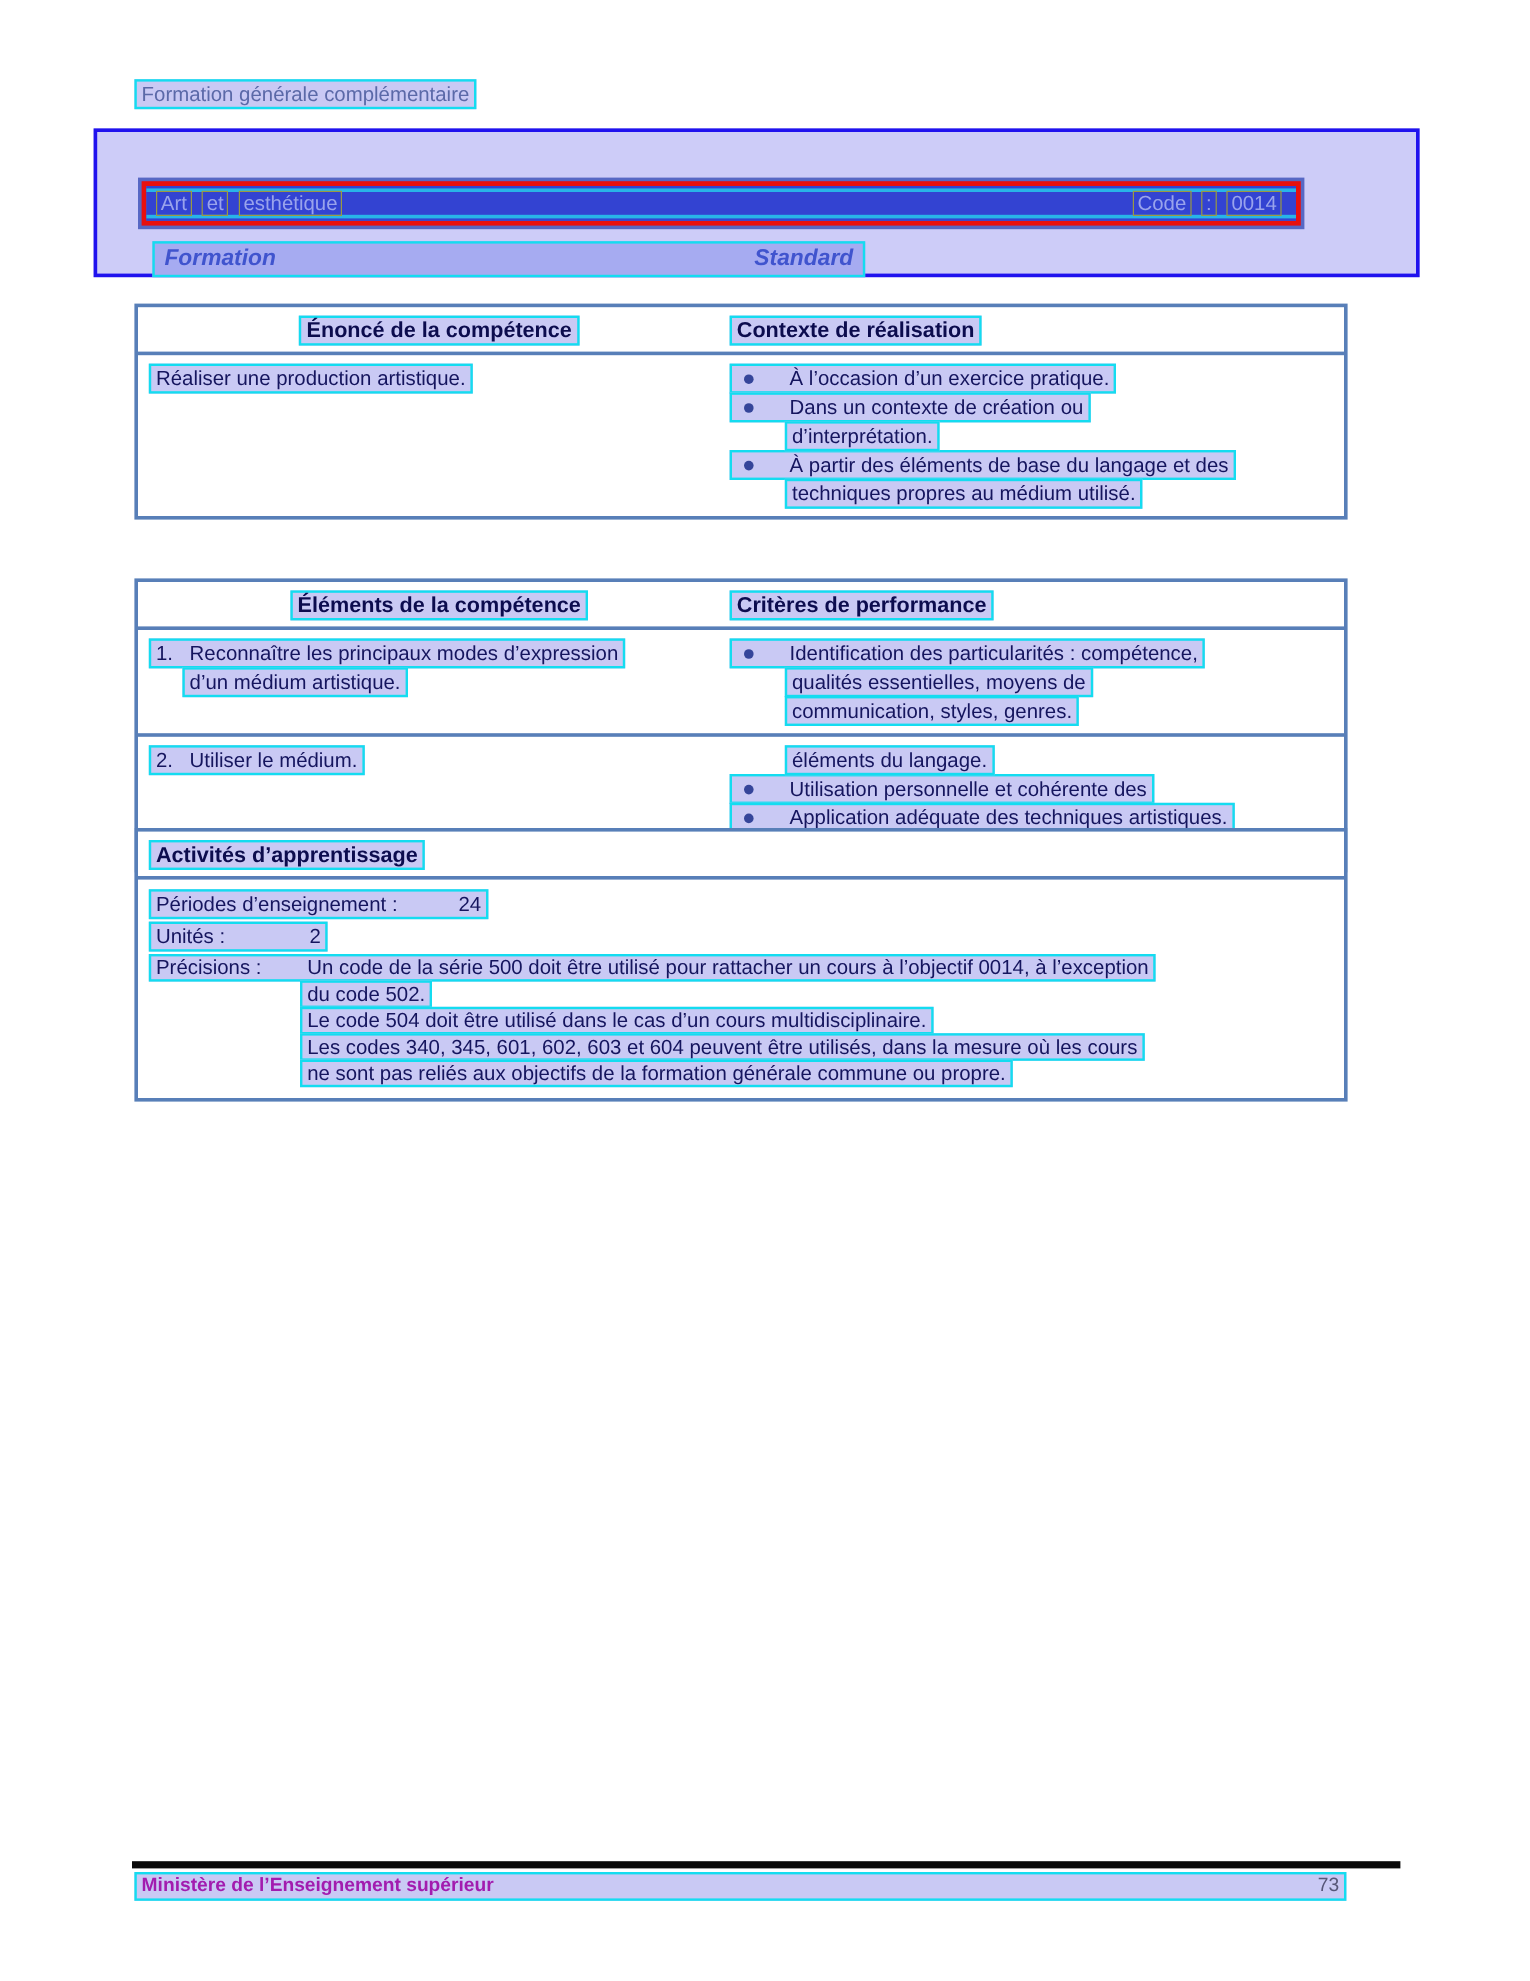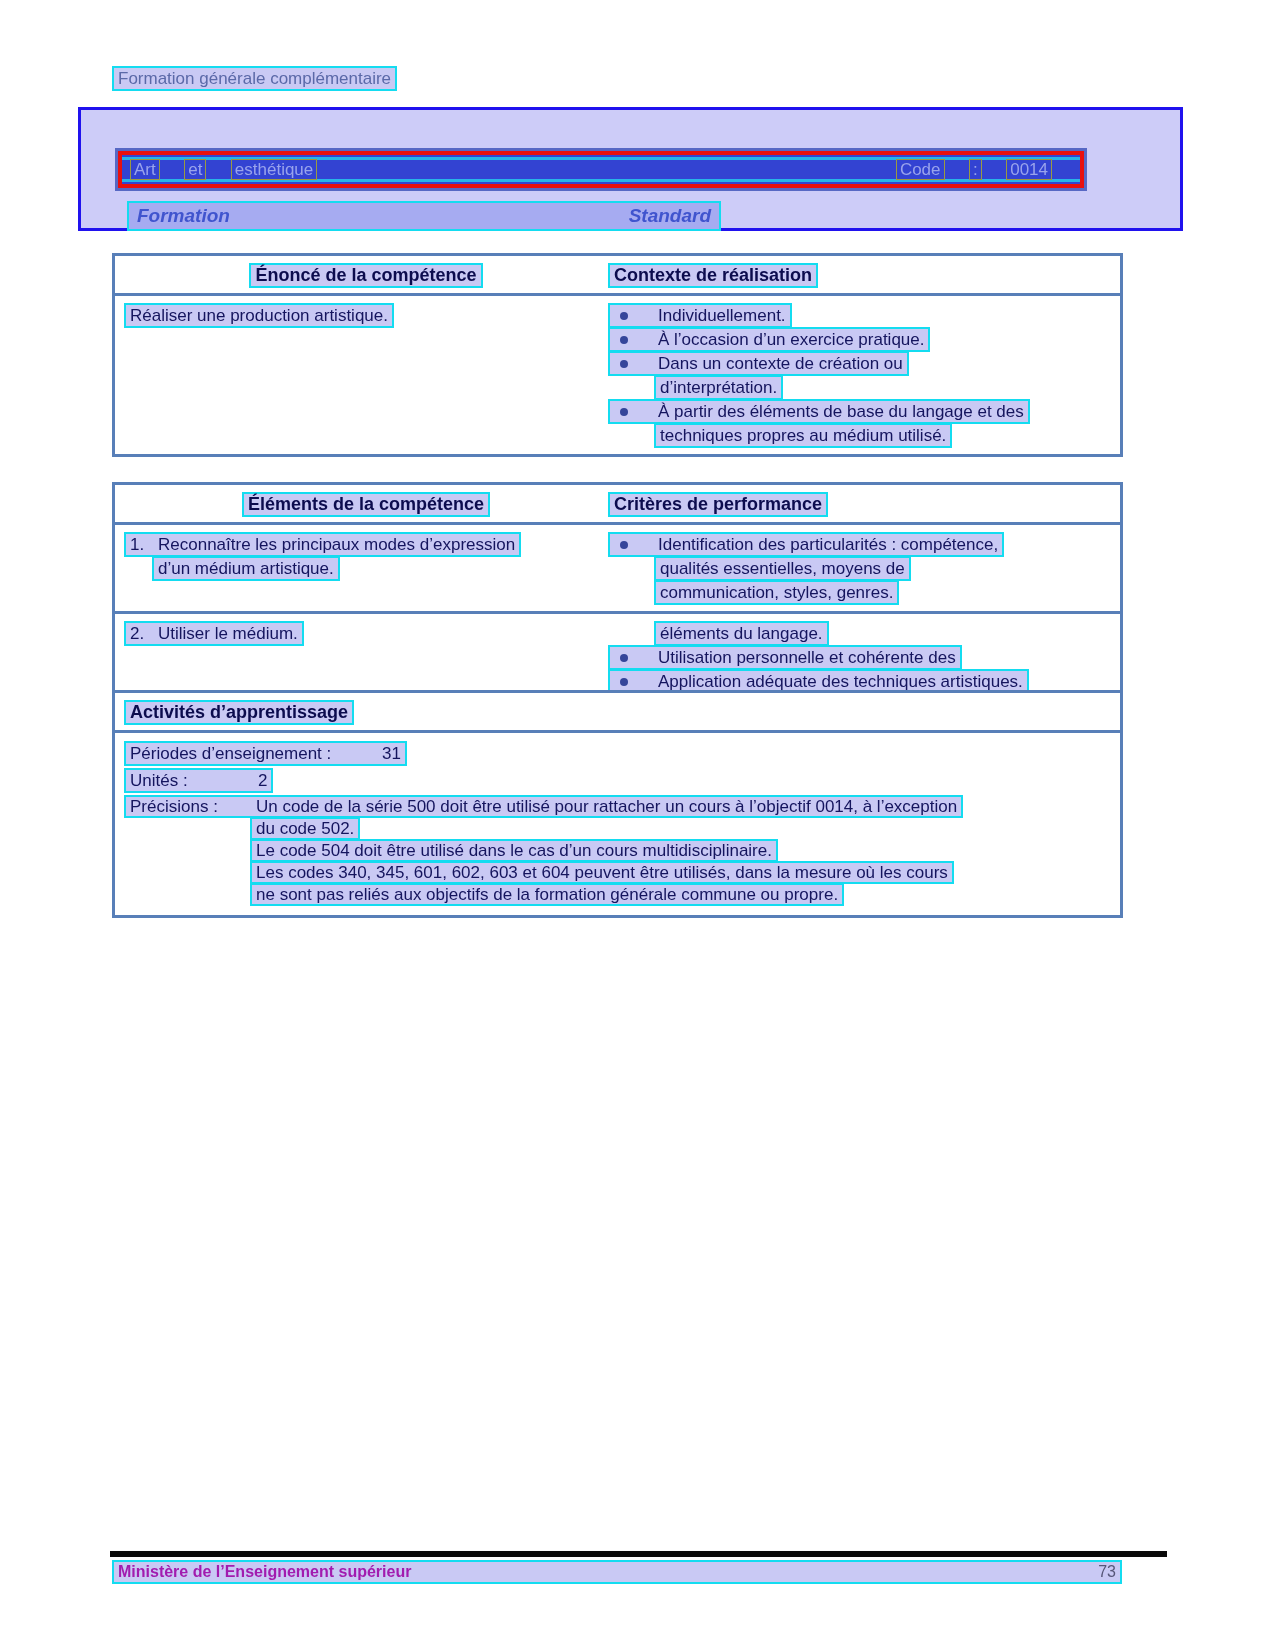--- a/index.html
+++ b/index.html
@@ -17,21 +17,21 @@
   .obj-box{position:absolute;left:78px;top:107px;width:1099px;height:118px;
            background:#cdccf8;border:3px solid #2012ee;}
   .title-bar{position:absolute;left:34px;top:38px;width:966px;background:#5768c4;padding:3px;}
   .title-red{border:4px solid #e8100e;}
   .title-blue{position:relative;background:#3343d2;display:flex;justify-content:space-between;
               align-items:center;padding:4px 8px;}
   .title-blue::before,.title-blue::after{content:"";position:absolute;left:0;right:0;height:3px;
               background:#28b4e8;z-index:0;}
   .title-blue::before{top:2px;} .title-blue::after{bottom:2px;}
   .tok{position:relative;z-index:1;color:#99a3ec;font-size:17px;border:1px solid #9a9a42;
-       padding:0 3px;margin-right:20px;display:inline-block;line-height:19px;}
+       padding:0 3px;margin-right:4px;display:inline-block;line-height:19px;}
   .tok-group{white-space:nowrap;}
   .subheader{position:absolute;left:46px;bottom:-3px;width:574px;display:flex;
              justify-content:space-between;background:#a6abf1;border:2px solid #14dcf0;
              padding:2px 8px;font-size:19px;font-style:italic;font-weight:bold;color:#4054ce;}
   
   .tbl{position:absolute;left:112px;width:1005px;background:#ffffff;border:3px solid #587fb8;}
   .tbl-head{display:flex;border-bottom:3px solid #587fb8;padding:7px 9px 5px 9px;}
   .tbl-head .hl{font-weight:bold;font-size:18px;color:#0c0c4e;}
   .tbl-body{display:flex;padding:7px 9px;}
   .col-l{width:484px;flex:none;}
@@ -95,26 +95,20 @@
     <div><span class="hl">Contexte de réalisation</span></div>
   </div>
   <div class="tbl-body">
     <div class="col-l">
       <div class="line"><span class="hl">Réaliser une production artistique.</span></div>
     </div>
     <div class="col-r">
       <div class="line">
           <span class="hl bl">
             <span class="dot"></span>
-            <span>Individuellement.</span>
-          </span>
-        </div>
-      <div class="line">
-          <span class="hl bl">
-            <span class="dot"></span>
             <span>À l’occasion d’un exercice pratique.</span>
           </span>
         </div>
       <div class="line">
           <span class="hl bl">
             <span class="dot"></span>
             <span>Dans un contexte de création ou</span>
           </span>
         </div>
       <div class="line cont"><span class="hl">d’interprétation.</span></div>
@@ -178,21 +172,21 @@
     </div>
   </div>
 </div>
 
 <div class="tbl" style="top:690px;">
   <div class="tbl-head">
     <div><span class="hl">Activités d’apprentissage</span></div>
   </div>
   <div class="act-body">
     <div class="act-line">
-      <span class="hl"><span class="lab-p">Périodes d’enseignement :</span><span>31</span></span>
+      <span class="hl"><span class="lab-p">Périodes d’enseignement :</span><span>24</span></span>
     </div>
     <div class="act-line">
       <span class="hl"><span class="lab-u">Unités :</span><span>2</span></span>
     </div>
     <div class="prec-line">
       <span class="hl"><span class="lab-pr">Précisions :</span><span>Un code de la série 500 doit être utilisé pour rattacher un cours à l’objectif 0014, à l’exception</span></span>
     </div>
     <div class="prec-line cont-pr"><span class="hl">du code 502.</span></div>
     <div class="prec-line cont-pr"><span class="hl">Le code 504 doit être utilisé dans le cas d’un cours multidisciplinaire.</span></div>
     <div class="prec-line cont-pr"><span class="hl">Les codes 340, 345, 601, 602, 603 et 604 peuvent être utilisés, dans la mesure où les cours</span></div>

